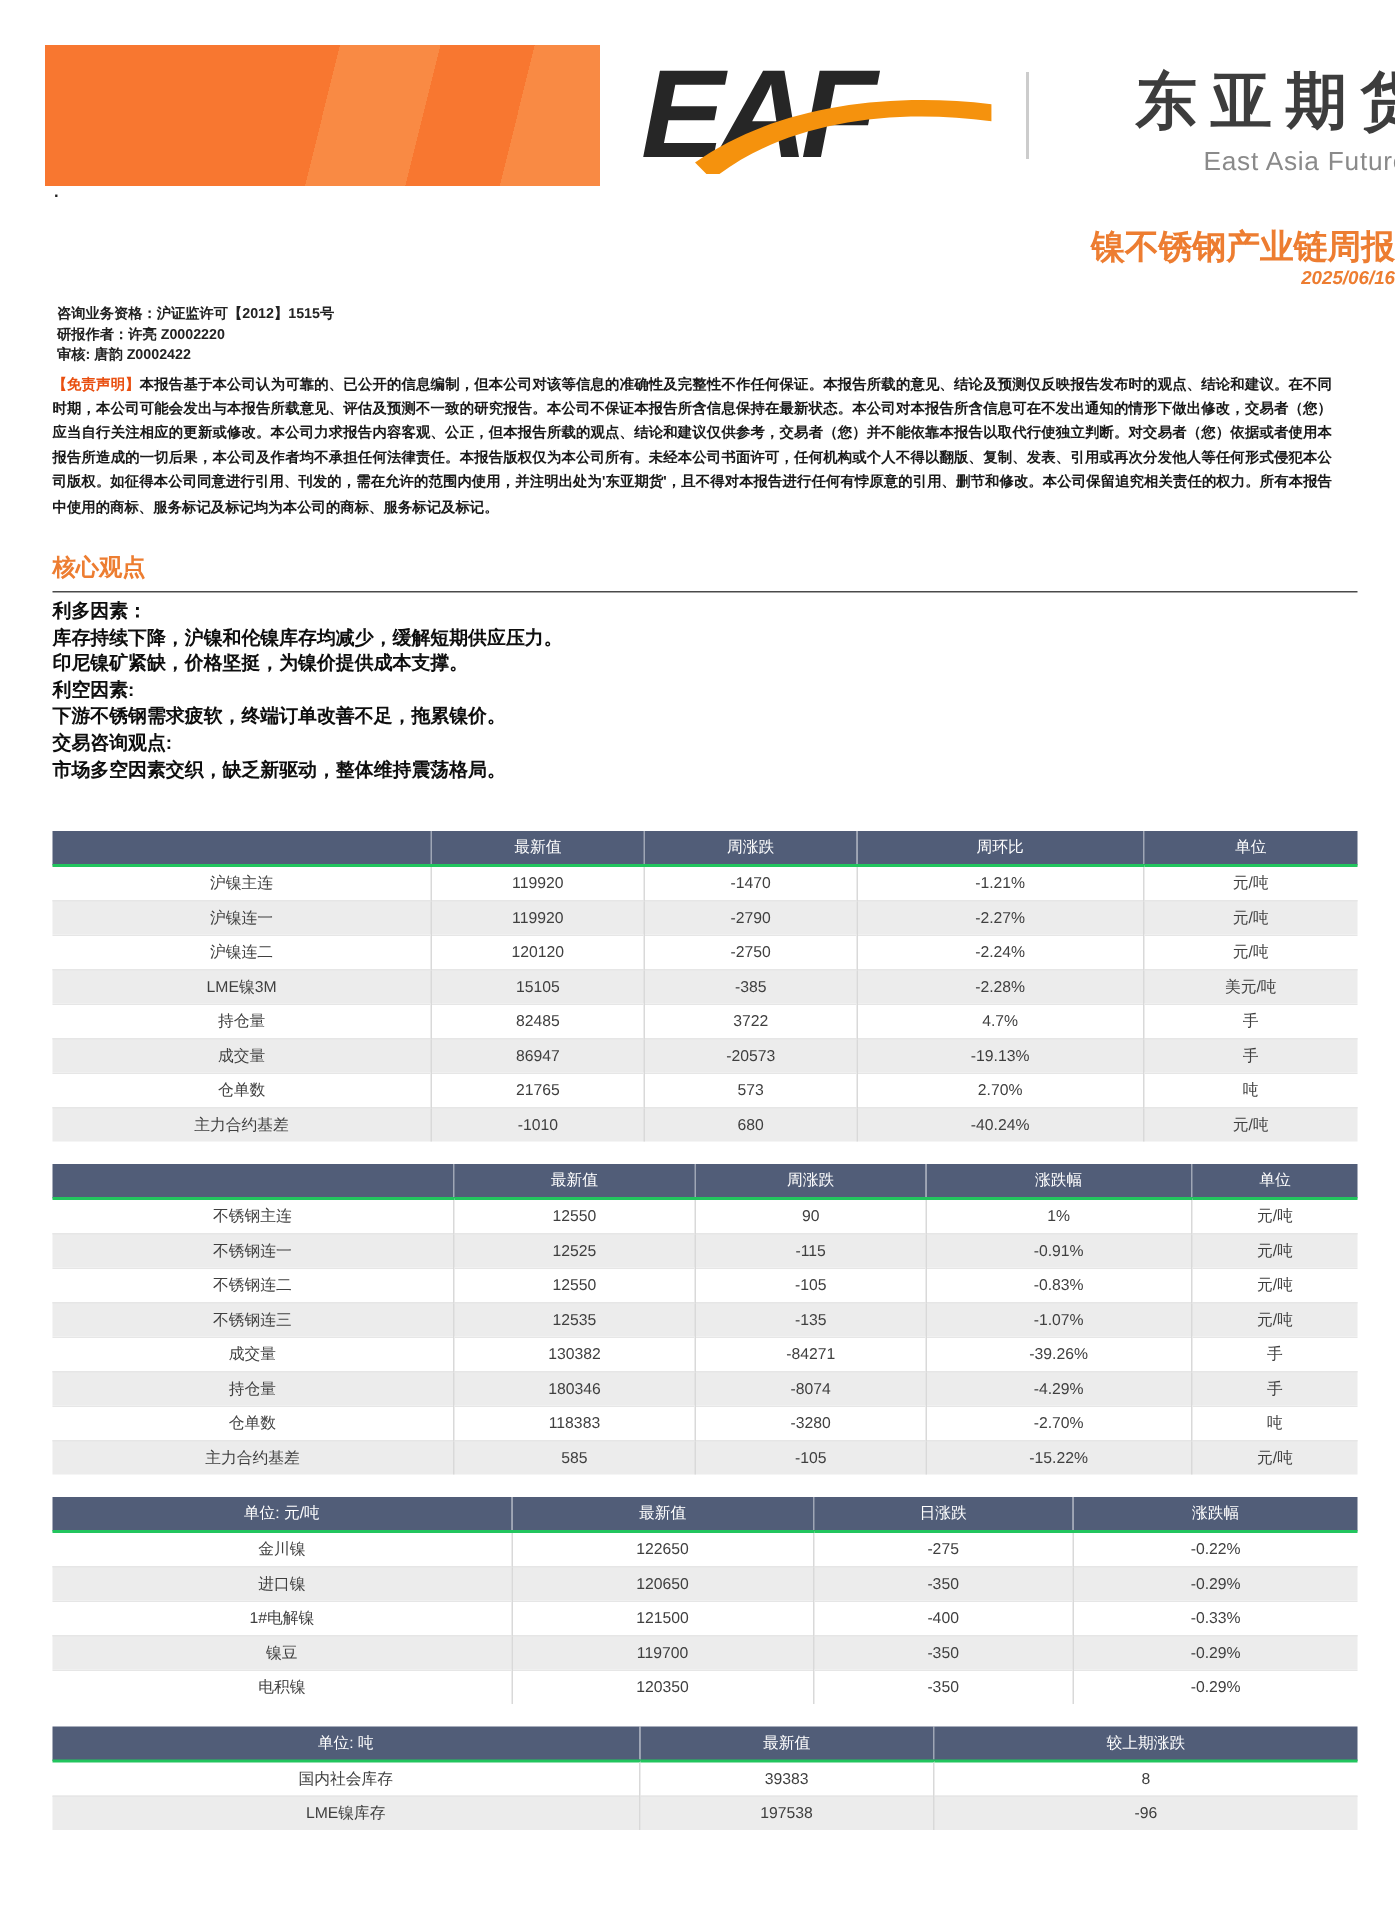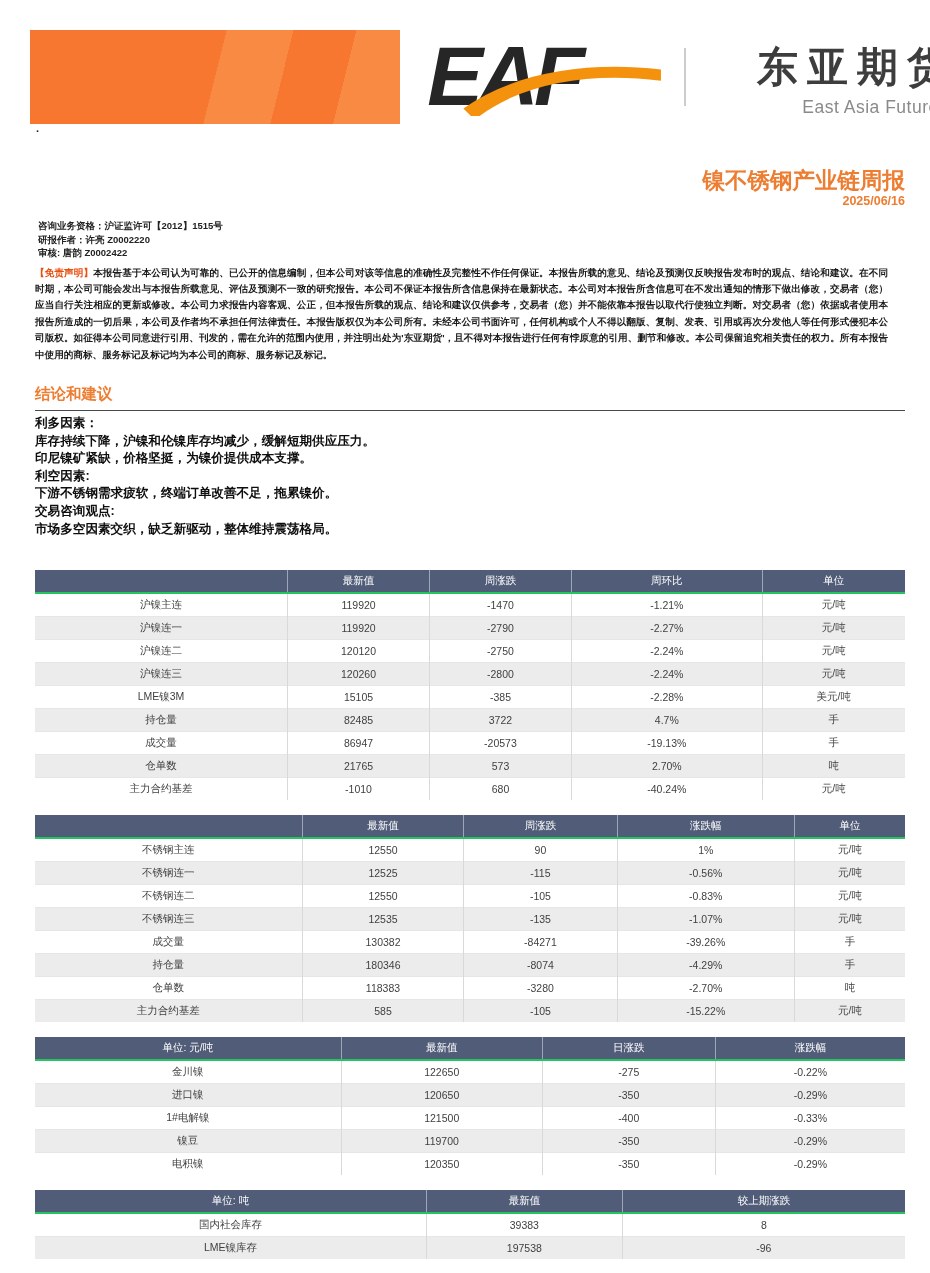--- a/index.html
+++ b/index.html
@@ -31,23 +31,23 @@
   .eaf-logo{position:absolute;left:424px;top:40px;width:244px;height:76px;}
   .eaf-letters{fill:#262626;font-family:"Liberation Sans","DejaVu Sans",sans-serif;
     font-weight:bold;font-style:italic;}
   .logo-swoosh{fill:var(--logo-orange);}
   .logo-divider{position:absolute;left:684px;top:48px;width:2px;height:58px;background:#cccccc;}
   .brand-text{position:absolute;left:738px;top:40px;width:210px;text-align:right;}
   .brand-cn{font-size:41px;font-weight:bold;color:#3d3d3d;letter-spacing:9px;margin-right:-9px;white-space:nowrap;}
   .brand-en{font-size:17.5px;color:#8a8a8a;letter-spacing:.5px;margin-top:2px;}
   .stray-dot{position:absolute;left:36px;top:122px;font-size:11px;font-weight:bold;color:#222;}
   
-  .title-block{text-align:right;padding-right:25px;margin-top:20px;}
+  .title-block{text-align:right;margin-top:4px;}
   .report-title{font-size:22.5px;font-weight:bold;color:var(--accent-orange);line-height:26px;}
-  .report-date{font-size:12.5px;font-weight:bold;color:var(--accent-orange);line-height:15px;}
+  .report-date{font-size:12.5px;font-weight:bold;color:var(--accent-orange);line-height:15px;font-style:italic;}
   
   .meta{margin:10px 25px 0 38px;}
   .meta div{font-size:9.5px;font-weight:bold;color:#222;line-height:13.5px;}
   
   .disclaimer{
     margin:5px 42px 0 35px;font-size:9.6px;font-weight:600;color:#1a1a1a;
     line-height:16.4px;text-align:justify;
   }
   .disclaimer .label{color:var(--disclaimer-label);font-weight:bold;}
   
@@ -100,21 +100,21 @@
 </div>
 
 <div class="meta">
   <div>咨询业务资格：沪证监许可【2012】1515号</div>
   <div>研报作者：许亮 Z0002220</div>
   <div>审核: 唐韵 Z0002422</div>
 </div>
 
 <p class="disclaimer"><span class="label">【免责声明】</span><span>本报告基于本公司认为可靠的、已公开的信息编制，但本公司对该等信息的准确性及完整性不作任何保证。本报告所载的意见、结论及预测仅反映报告发布时的观点、结论和建议。在不同时期，本公司可能会发出与本报告所载意见、评估及预测不一致的研究报告。本公司不保证本报告所含信息保持在最新状态。本公司对本报告所含信息可在不发出通知的情形下做出修改，交易者（您）应当自行关注相应的更新或修改。本公司力求报告内容客观、公正，但本报告所载的观点、结论和建议仅供参考，交易者（您）并不能依靠本报告以取代行使独立判断。对交易者（您）依据或者使用本报告所造成的一切后果，本公司及作者均不承担任何法律责任。本报告版权仅为本公司所有。未经本公司书面许可，任何机构或个人不得以翻版、复制、发表、引用或再次分发他人等任何形式侵犯本公司版权。如征得本公司同意进行引用、刊发的，需在允许的范围内使用，并注明出处为'东亚期货'，且不得对本报告进行任何有悖原意的引用、删节和修改。本公司保留追究相关责任的权力。所有本报告中使用的商标、服务标记及标记均为本公司的商标、服务标记及标记。</span></p>
 
-<h2 class="core-heading">结论和建议</h2>
+<h2 class="core-heading">核心观点</h2>
 <div class="heading-rule"></div>
 <div class="core-lines">
     <div>利多因素：</div>
     <div>库存持续下降，沪镍和伦镍库存均减少，缓解短期供应压力。</div>
     <div>印尼镍矿紧缺，价格坚挺，为镍价提供成本支撑。</div>
     <div>利空因素:</div>
     <div>下游不锈钢需求疲软，终端订单改善不足，拖累镍价。</div>
     <div>交易咨询观点:</div>
     <div>市场多空因素交织，缺乏新驱动，整体维持震荡格局。</div>
   </div>
@@ -152,27 +152,20 @@
         <td>元/吨</td>
       </tr>
       <tr>
         <td>沪镍连二</td>
         <td>120120</td>
         <td>-2750</td>
         <td>-2.24%</td>
         <td>元/吨</td>
       </tr>
       <tr>
-        <td>沪镍连三</td>
-        <td>120260</td>
-        <td>-2800</td>
-        <td>-2.24%</td>
-        <td>元/吨</td>
-      </tr>
-      <tr>
         <td>LME镍3M</td>
         <td>15105</td>
         <td>-385</td>
         <td>-2.28%</td>
         <td>美元/吨</td>
       </tr>
       <tr>
         <td>持仓量</td>
         <td>82485</td>
         <td>3722</td>
@@ -225,21 +218,21 @@
         <td>不锈钢主连</td>
         <td>12550</td>
         <td>90</td>
         <td>1%</td>
         <td>元/吨</td>
       </tr>
       <tr>
         <td>不锈钢连一</td>
         <td>12525</td>
         <td>-115</td>
-        <td>-0.56%</td>
+        <td>-0.91%</td>
         <td>元/吨</td>
       </tr>
       <tr>
         <td>不锈钢连二</td>
         <td>12550</td>
         <td>-105</td>
         <td>-0.83%</td>
         <td>元/吨</td>
       </tr>
       <tr>

